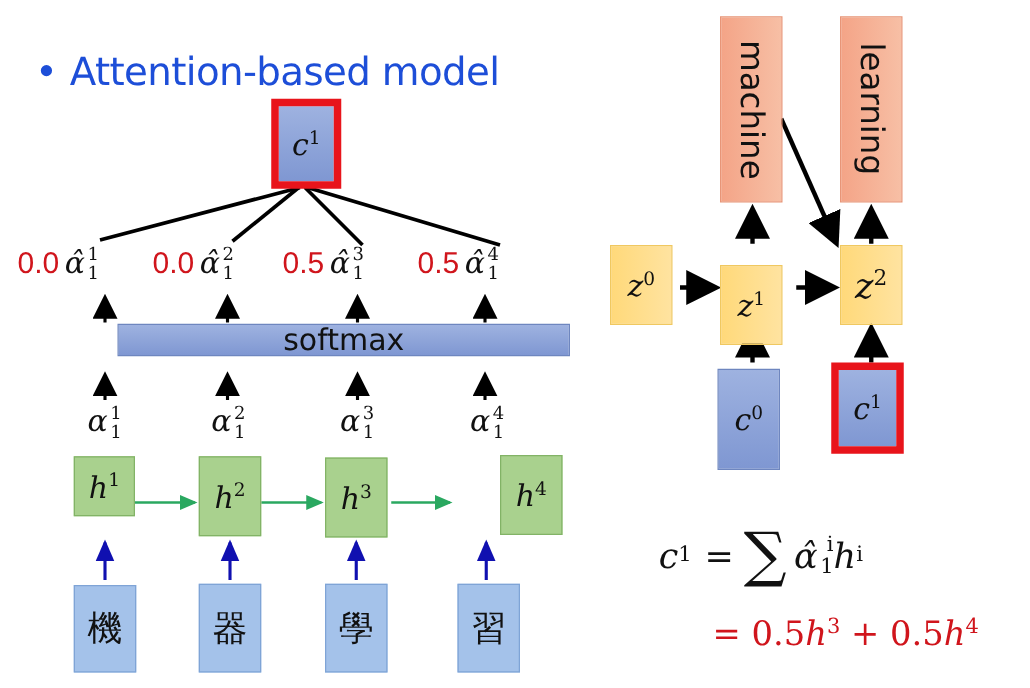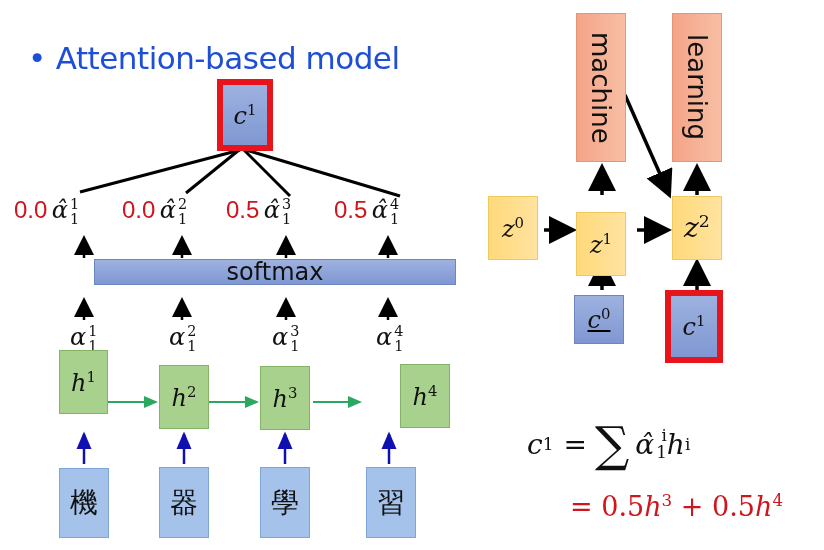--- a/index.html
+++ b/index.html
@@ -126,21 +126,21 @@
     </span></div>
 <div class="abs math" style="left:272px; top:323px; font-size:24px;"><span>α</span><span class="sub-sup">
       <span>3</span>
       <span>1</span>
     </span></div>
 <div class="abs math" style="left:376px; top:323px; font-size:24px;"><span>α</span><span class="sub-sup">
       <span>4</span>
       <span>1</span>
     </span></div>
 
-<div class="box green" style="left:59px; top:350px; width:49px; height:64px;">
+<div class="box green" style="left:59px; top:365px; width:49px; height:48px;">
   <span class="math" style="font-size:24px;"><span>h</span><sup>1</sup></span>
 </div>
 <div class="box green" style="left:159px; top:365px; width:50px; height:64px;">
   <span class="math" style="font-size:24px;"><span>h</span><sup>2</sup></span>
 </div>
 <div class="box green" style="left:260px; top:366px; width:50px; height:64px;">
   <span class="math" style="font-size:24px;"><span>h</span><sup>3</sup></span>
 </div>
 <div class="box green" style="left:364px; top:364px; width:50px; height:64px;margin-left:36px;">
   <span class="math" style="font-size:24px;"><span>h</span><sup>4</sup></span>
@@ -161,21 +161,21 @@
 <div class="box yellow" style="left:488px; top:196px; width:50px; height:64px;">
   <span class="math" style="font-size:24px;"><span>z</span><sup>0</sup></span>
 </div>
 <div class="box yellow" style="left:576px; top:196px; width:50px; height:64px;margin-top:16px;">
   <span class="math" style="font-size:24px;"><span>z</span><sup>1</sup></span>
 </div>
 <div class="box yellow" style="left:672px; top:196px; width:50px; height:64px;">
   <span class="math" style="font-size:28px;"><span>z</span><sup>2</sup></span>
 </div>
 
-<div class="box blue" style="left:574px; top:295px; width:50px; height:49px;text-decoration:underline;">
+<div class="box blue" style="left:574px; top:295px; width:50px; height:81px;">
   <span class="math" style="font-size:24px;"><span>c</span><sup>0</sup></span>
 </div>
 <div class="box blue redframe" style="left:665px; top:290px; width:58px; height:73px;">
   <span class="math" style="font-size:24px;"><span>c</span><sup>1</sup></span>
 </div>
 
 <div class="abs math" style="left:527px; top:420px; font-size:28px; display:flex; align-items:center;">
   <span>c</span>
     <sup style="font-size:17px; margin-right:10px;">1</sup>
   <span style="font-style:normal; margin-right:8px;">=</span>

